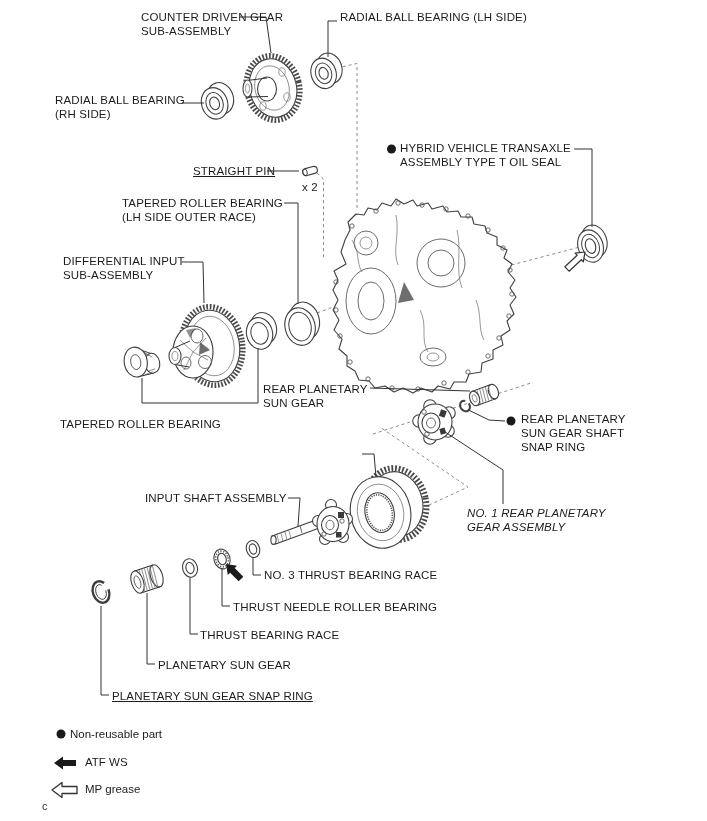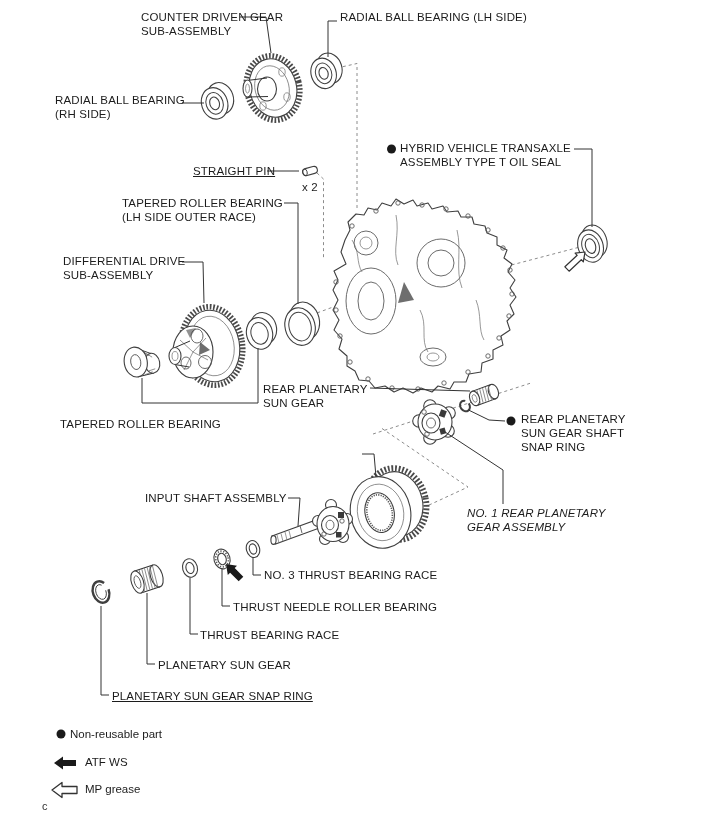--- a/index.html
+++ b/index.html
@@ -269,21 +269,21 @@
 SUB-ASSEMBLY</div>
   <div class="lbl" style="left:340px; top:10px;">RADIAL BALL BEARING (LH SIDE)</div>
   <div class="lbl" style="left:55px;  top:93px;">RADIAL BALL BEARING
 (RH SIDE)</div>
   <div class="lbl" style="left:193px; top:164px;text-decoration:underline;">STRAIGHT PIN</div>
   <div class="lbl" style="left:302px; top:180px;">x 2</div>
   <div class="lbl" style="left:400px; top:141px;">HYBRID VEHICLE TRANSAXLE
 ASSEMBLY TYPE T OIL SEAL</div>
   <div class="lbl" style="left:122px; top:196px;">TAPERED ROLLER BEARING
 (LH SIDE OUTER RACE)</div>
-  <div class="lbl" style="left:63px;  top:254px;">DIFFERENTIAL DRIVE
+  <div class="lbl" style="left:63px;  top:254px;">DIFFERENTIAL INPUT
 SUB-ASSEMBLY</div>
   <div class="lbl" style="left:263px; top:382px;">REAR PLANETARY
 SUN GEAR</div>
   <div class="lbl" style="left:60px;  top:417px;">TAPERED ROLLER BEARING</div>
   <div class="lbl" style="left:521px; top:412px;">REAR PLANETARY
 SUN GEAR SHAFT
 SNAP RING</div>
   <div class="lbl" style="left:145px; top:491px;">INPUT SHAFT ASSEMBLY</div>
   <div class="lbl" style="left:467px; top:506px;font-style:italic;">NO. 1 REAR PLANETARY
 GEAR ASSEMBLY</div>

